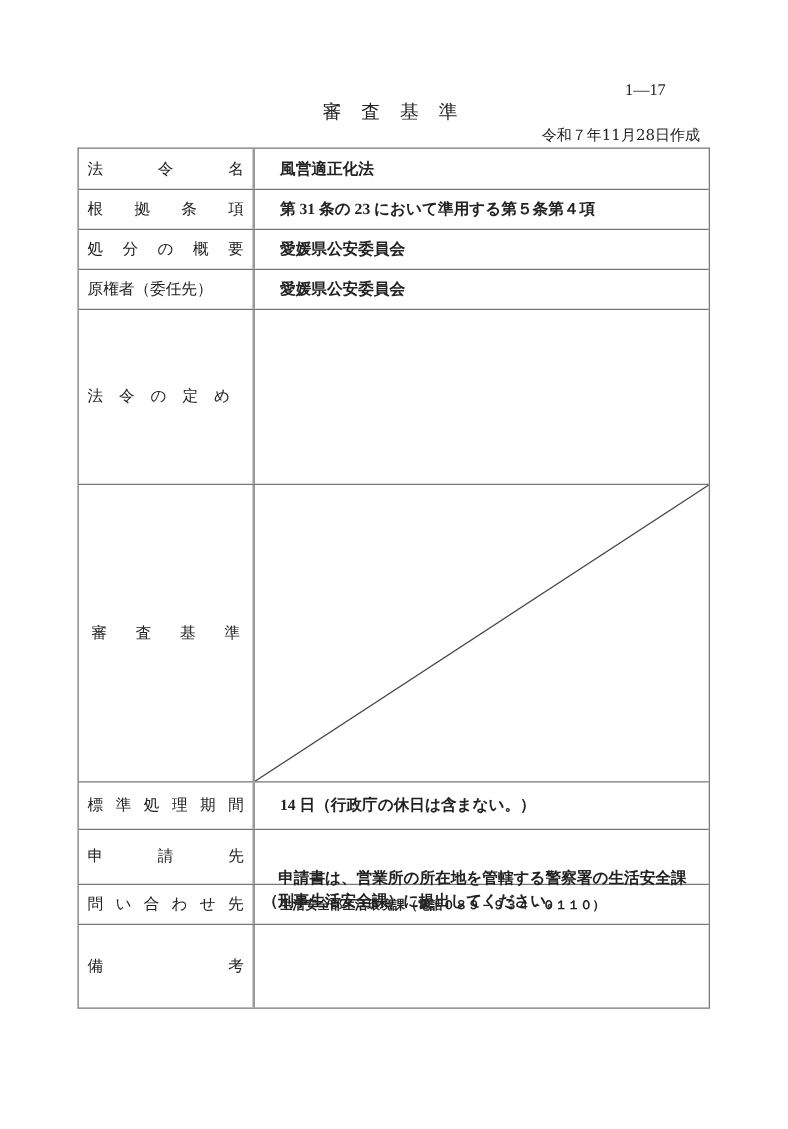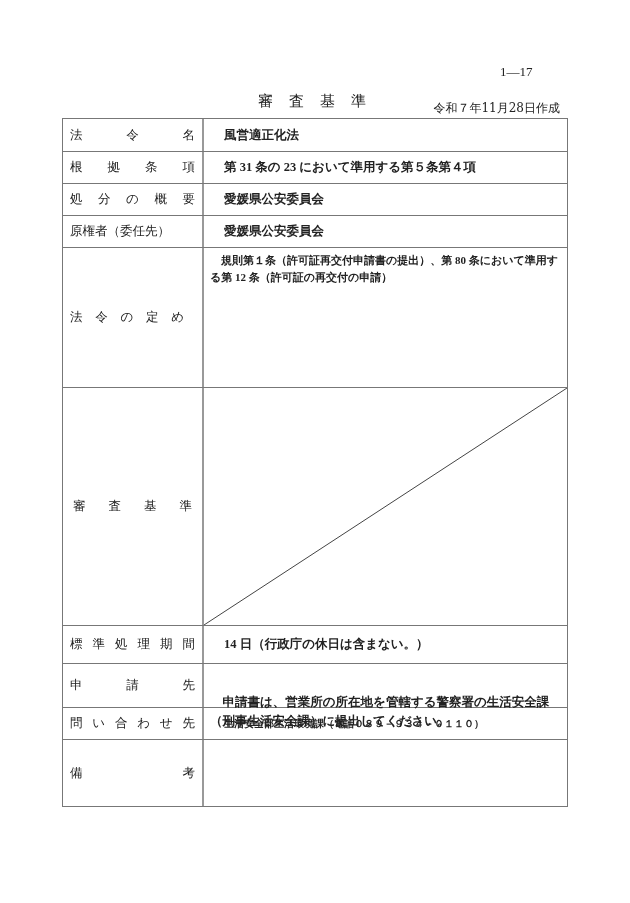--- a/index.html
+++ b/index.html
@@ -1,18 +1,18 @@
 <!DOCTYPE html>
 <html><head>
 <meta charset="utf-8">
 <style>
   html, body { margin:0; padding:0; background:#ffffff; }
   body { width:630px; height:903px; position:relative; overflow:hidden; font-family:"DejaVu Serif", serif; color:#222; }
   .page-num { position:absolute; left:500px; top:64px; width:60px; text-align:left; font-size:13px; font-family:"Liberation Serif", serif; }
-  .title { position:absolute; left:200px; top:92px; width:240px; text-align:center; font-size:15px; letter-spacing:16px; }
+  .title { position:absolute; left:200px; top:80px; width:240px; text-align:center; font-size:15px; letter-spacing:16px; }
   .date { position:absolute; left:360px; top:100px; width:200px; text-align:right; font-size:12px; font-family:"DejaVu Serif", serif; }
   .tbl { position:absolute; left:62px; top:118px; width:506px; border:1px solid #777; box-sizing:border-box; }
   .row { display:flex; border-top:1px solid #777; box-sizing:border-box; }
   .row:first-child { border-top:none; }
   .label { width:141px; border-right:2px solid #999; box-sizing:border-box; display:flex; align-items:center; padding:0 7px; font-size:12.5px; }
   .label.spread { justify-content:space-between; }
   .label.spread span { display:inline-block; }
   .value { flex:1; display:flex; align-items:center; padding:0 8px 0 20px; font-family:Liberation Serif, serif; font-size:12.5px; font-weight:bold; position:relative; }
   .value.top { align-items:flex-start; padding-top:4px; padding-left:6px; font-size:11px; line-height:17px; }
   .value.indent { padding-left:6px; line-height:19px;margin-top:48px; }
@@ -58,21 +58,20 @@
     <div class="value">愛媛県公安委員会</div>
   </div>
   <div class="row" style="height:140px">
     <div class="label spread" style="padding-right:18px">
       <span>法</span>
         <span>令</span>
         <span>の</span>
         <span>定</span>
         <span>め</span>
     </div>
-    <div class="value top">　規則第１条（許可証再交付申請書の提出）、第 80 条において準用する第 12 条（許可証の再交付の申請）</div>
   </div>
   <div class="row" style="height:238px">
     <div class="label spread" style="padding-left:10px;padding-right:10px">
       <span>審</span>
         <span>査</span>
         <span>基</span>
         <span>準</span>
     </div>
     <div class="value" style="padding:0">
       <svg class="diag" viewBox="0 0 100 100" preserveAspectRatio="none">

